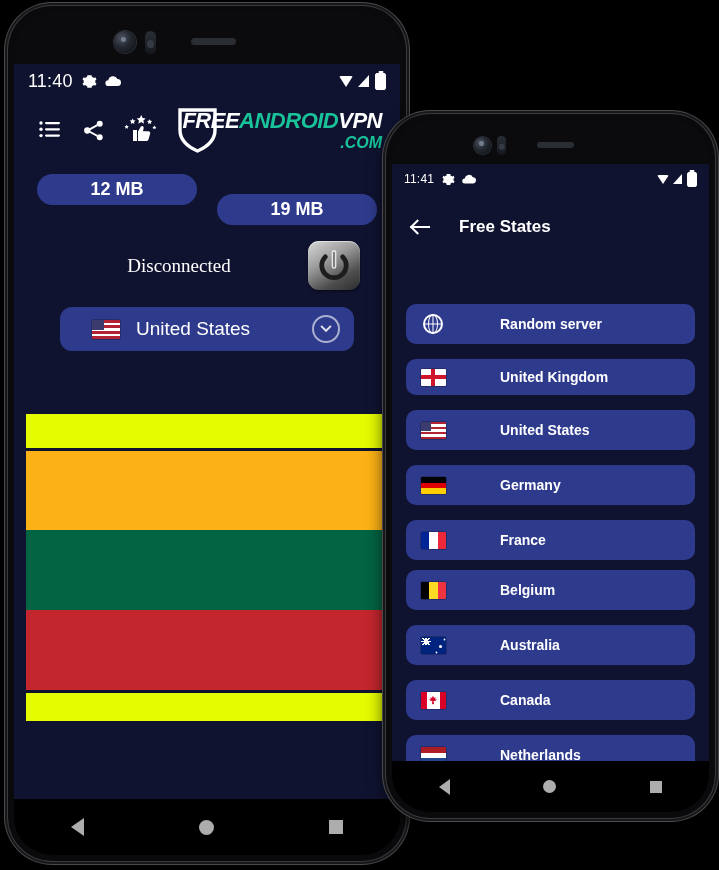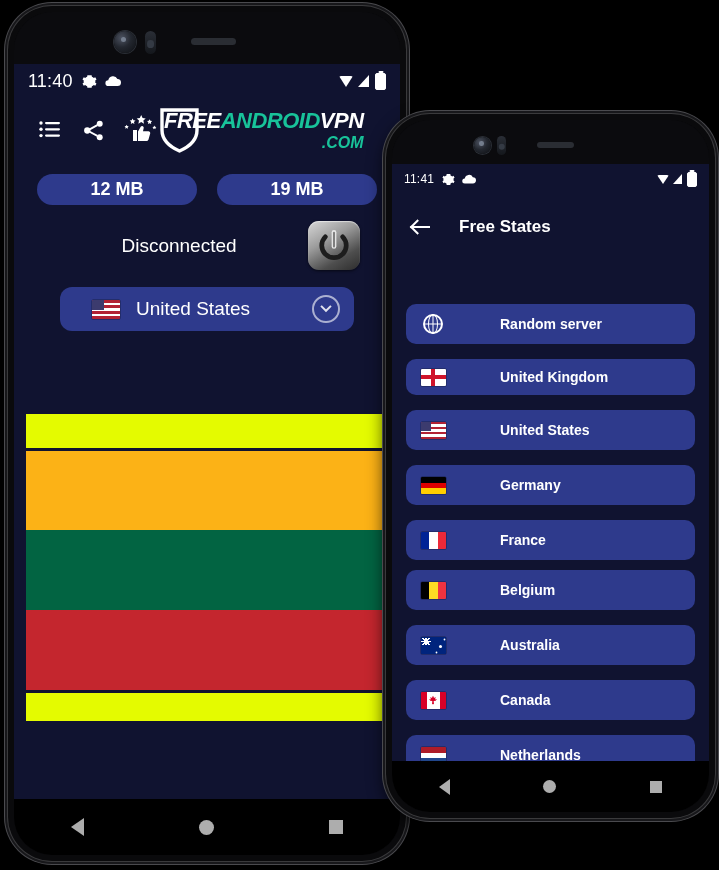--- a/index.html
+++ b/index.html
@@ -33,21 +33,21 @@
   .sb-right{display:flex;align-items:center;}
   .sb-time{font-weight:400;letter-spacing:.2px;}
   .wifi{width:0;height:0;border-left:7px solid transparent;border-right:7px solid transparent;
         border-top:11px solid #fff;border-radius:2px;}
   .sig{width:0;height:0;border-left:11px solid transparent;border-bottom:12px solid #fff;}
   .batt{border:1.6px solid #fff;border-radius:2px;background:#fff;position:relative;}
   .batt:before{content:"";position:absolute;left:50%;transform:translateX(-50%);
                top:-3px;width:5px;height:2px;background:#fff;border-radius:1px;}
 
   
-  .topbar1{display:flex;align-items:center;box-sizing:border-box;}
+  .topbar1{display:flex;align-items:center;justify-content:space-between;box-sizing:border-box;}
   .icon-row{display:flex;align-items:center;}
   .ic{cursor:pointer;}
   .logo{display:flex;align-items:center;}
   .shield{position:relative;flex:0 0 auto;}
   .logo-txt{display:flex;flex-direction:column;line-height:1;}
   .logo-l1{font-weight:900;font-style:italic;letter-spacing:-.5px;white-space:nowrap;}
   .logo-l2{font-weight:900;font-style:italic;text-align:right;}
   .w{color:#ffffff}.g{color:#18c39a}
 
   .chips{display:flex;justify-content:space-between;}
@@ -192,26 +192,26 @@
             </div>
             <div class="logo-l2 g" style="font-size:16px;margin-top:3px;">.COM</div>
           </div>
         </div>
       </div>
 
       <div class="chips" style="margin:12px 23px 0 23px;">
         <div class="chip" style="width:160px;height:31px;font-size:18px;">
           <span>12 MB</span>
         </div>
-        <div class="chip" style="width:160px;height:31px;font-size:18px;">
+        <div class="chip" style="width:160px;height:31px;font-size:18px;margin-top:20px;">
           <span>19 MB</span>
         </div>
       </div>
 
-      <div class="statusline" style="margin:16px 0 0 0;padding:0 40px;">
+      <div class="statusline" style="margin:16px 0 0 0;padding:0 40px;font-family:Liberation Serif, serif;">
         <div class="disc" style="font-size:19px;flex:1;text-align:center;">Disconnected</div>
         <div class="power" style="width:52px;height:49px;margin-left:4px;">
           <svg viewBox="0 0 48 48" width="52" height="49">
             <path d="M24 11v14" stroke="#e7e7e7" stroke-width="4.6" stroke-linecap="round" fill="none"></path>
             <path d="M15.5 15.5a12 12 0 1017 0" stroke="#1d1d1d" stroke-width="4.6" fill="none" stroke-linecap="round"></path>
             <path d="M24 11.5v13.5" stroke="#2a2a2a" stroke-width="2" stroke-linecap="round" fill="none" opacity=".55"></path>
           </svg>
         </div>
       </div>
 

